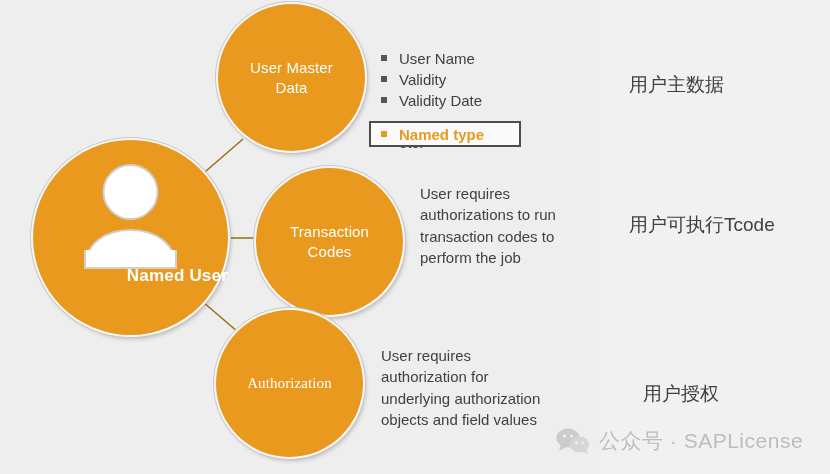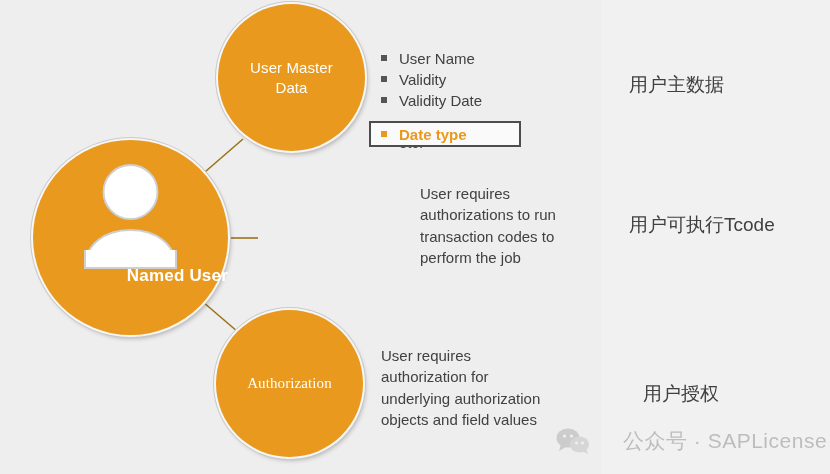--- a/index.html
+++ b/index.html
@@ -162,21 +162,20 @@
   
   .watermark {
     position: absolute;
     left: 556px;
     top: 427px;
     display: flex;
     align-items: center;
     color: #b9b9b9;
     font-size: 21px;
     letter-spacing: 0.5px;
-    gap: 24px;
   }
   .watermark .wm-icon { margin-right: 9px; display: block; }
   .watermark .wm-text { color: #bdbdbd; }
 </style>
 </head>
 <body>
 
 <div id="slide">
 
   <div class="right-panel"></div>
@@ -195,20 +194,24 @@
       <path d="M52 110 L52 128 L143 128 L143 110" fill="#ffffff" stroke="#cfcfcf" stroke-width="2"></path>
     </svg>
     <div class="named-text">Named User</div>
   </div>
 
   <div class="circle" id="c-umd">
     <span class="circle-label">User Master
 Data</span>
   </div>
 
+  <div class="circle" id="c-tcode">
+    <span class="circle-label">Transaction
+Codes</span>
+  </div>
 
   <div class="circle" id="c-auth">
     <span class="circle-label">Authorization</span>
   </div>
 
   <div class="bullets">
     <div class="bullet-row">
       <span class="bullet-mark"></span>
       <span class="bullet-text">User Name</span>
     </div>
@@ -224,21 +227,21 @@
       <span class="bullet-mark"></span>
       <span class="bullet-text">&nbsp;</span>
     </div>
     <div class="bullet-row">
       <span class="bullet-mark"></span>
       <span class="bullet-text">etc.</span>
     </div>
 
     <div class="bullet-row highlight">
       <span class="bullet-mark"></span>
-      <span class="bullet-text">Date type</span>
+      <span class="bullet-text">Named type</span>
     </div>
   </div>
 
   <div class="para" id="para-tcode">User requires
 authorizations to run
 transaction codes to
 perform the job</div>
   <div class="para" id="para-auth">User requires
 authorization for
 underlying authorization

